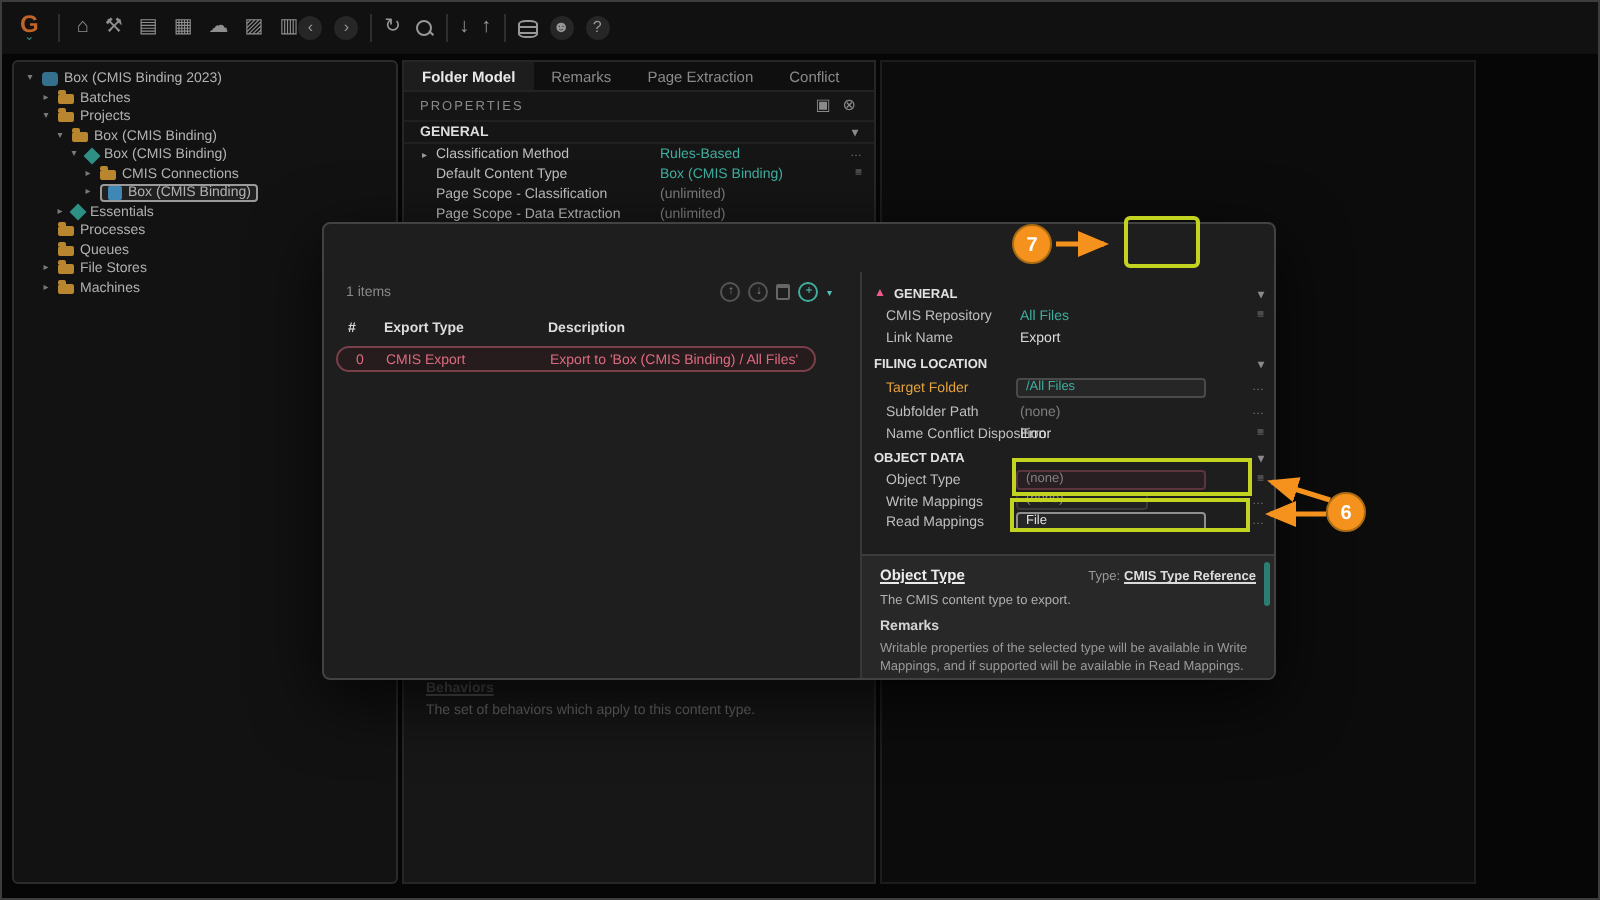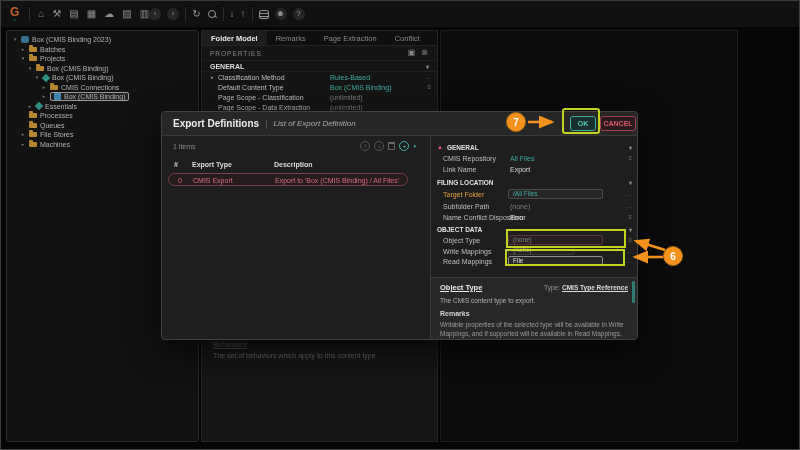--- a/index.html
+++ b/index.html
@@ -280,27 +280,20 @@
     </div>
     <div class="bhelp">
       <div class="bhelp-h">Behaviors</div>
       <div class="bhelp-t">The set of behaviors which apply to this content type.</div>
     </div>
   </div>
 
   <div class="main-right"></div>
 
   <div class="modal">
-    <div class="mtitle">
-      <span class="t">Export Definitions</span>
-      <span class="sep">|</span>
-      <span class="st">List of Export Definition</span>
-      <span class="mbtn ok">OK</span>
-      <span class="mbtn cancel">CANCEL</span>
-    </div>
 
     <div class="mleft">
       <span class="mitems">1 items</span>
       <div class="mtoolbar">
         <span class="mt-circle">↑</span>
         <span class="mt-circle">↓</span>
         <span class="mt-trash"></span>
         <span class="mt-circle add">+</span>
         <span class="mt-caret">▾</span>
       </div>

